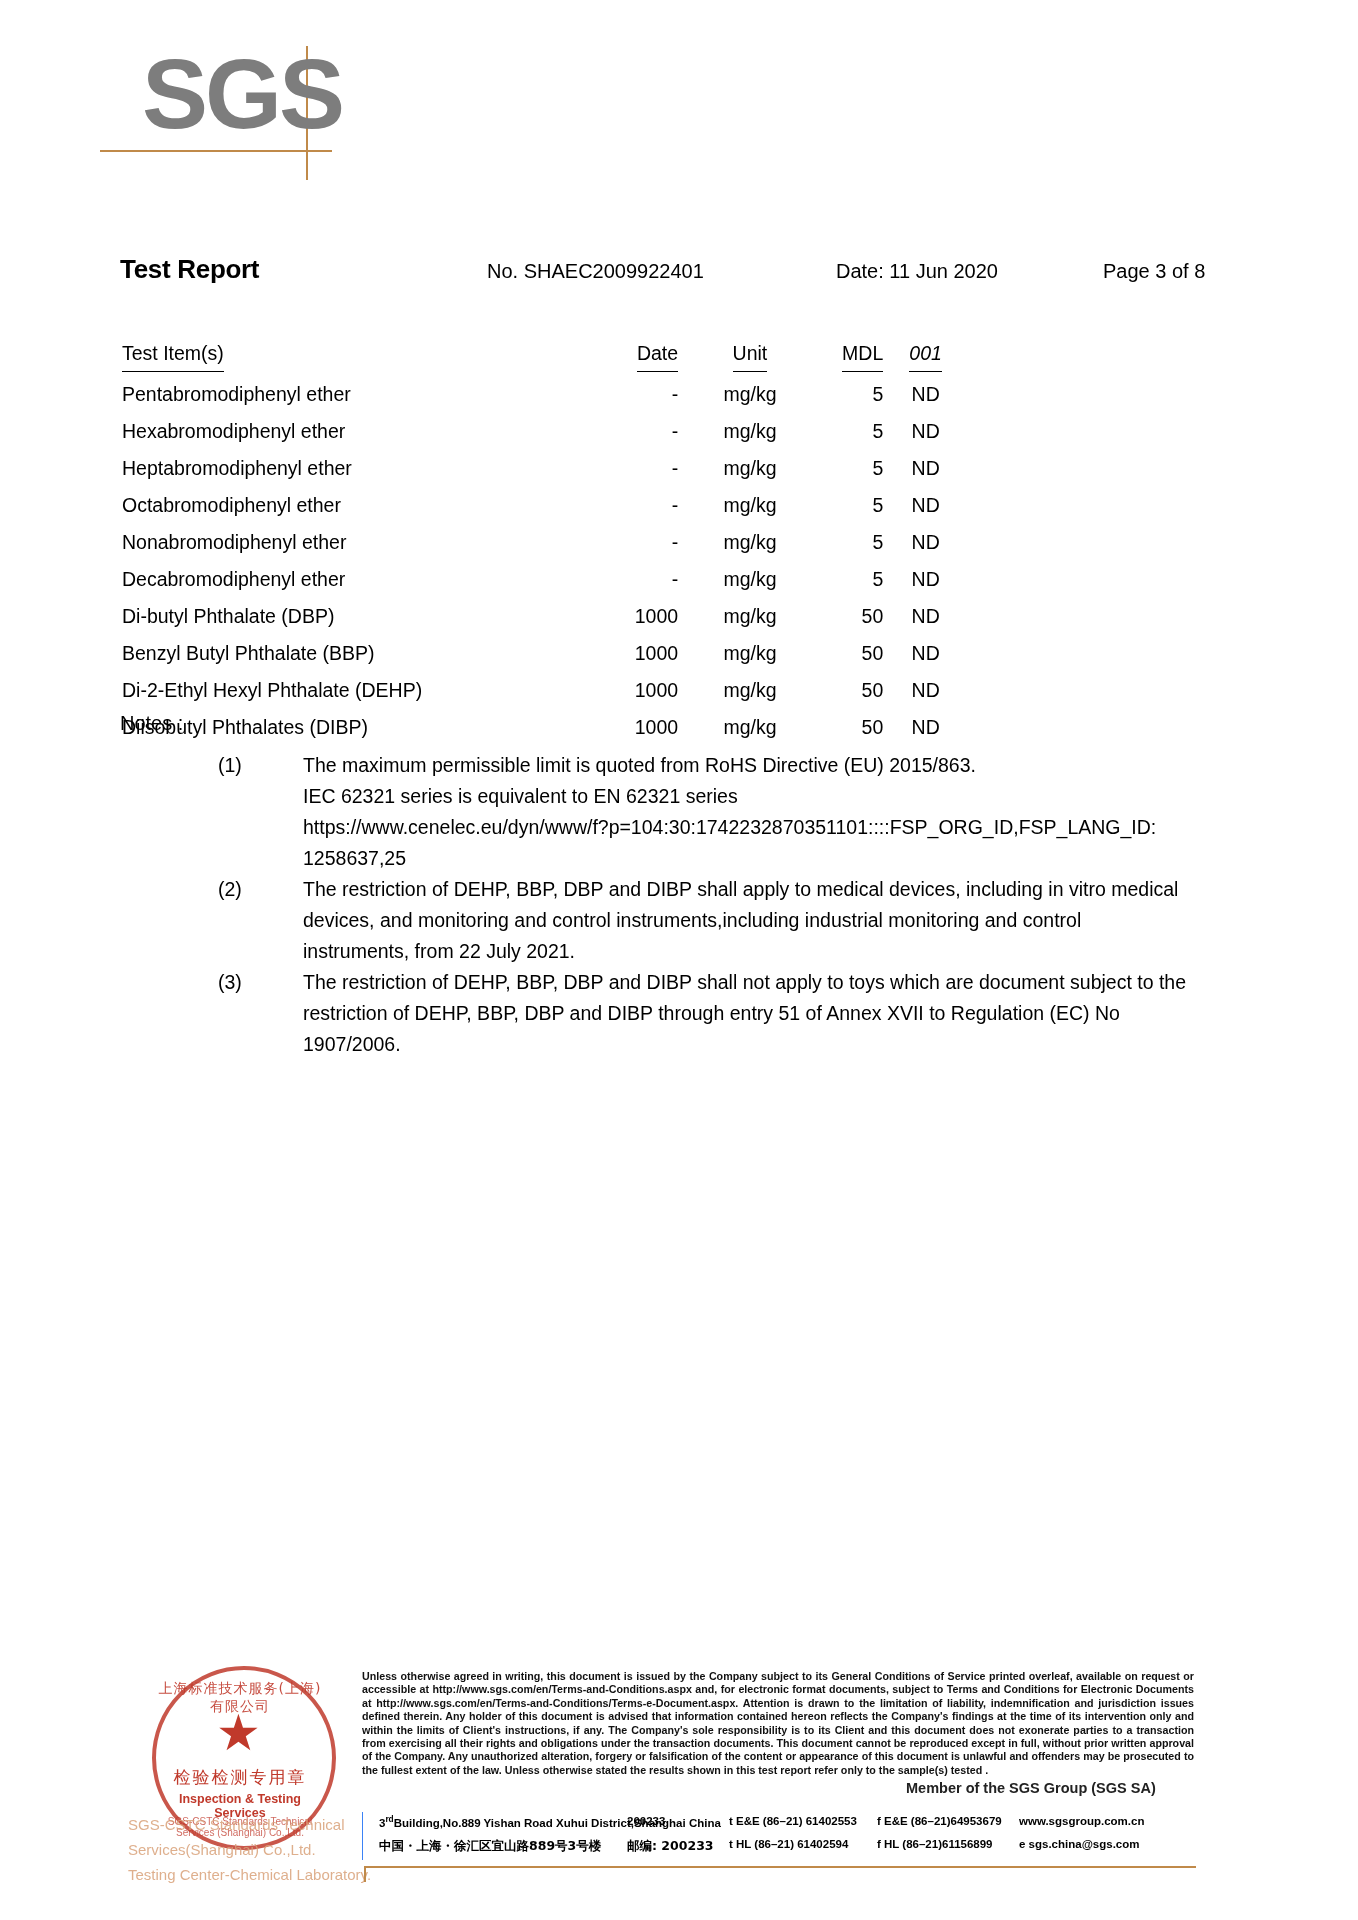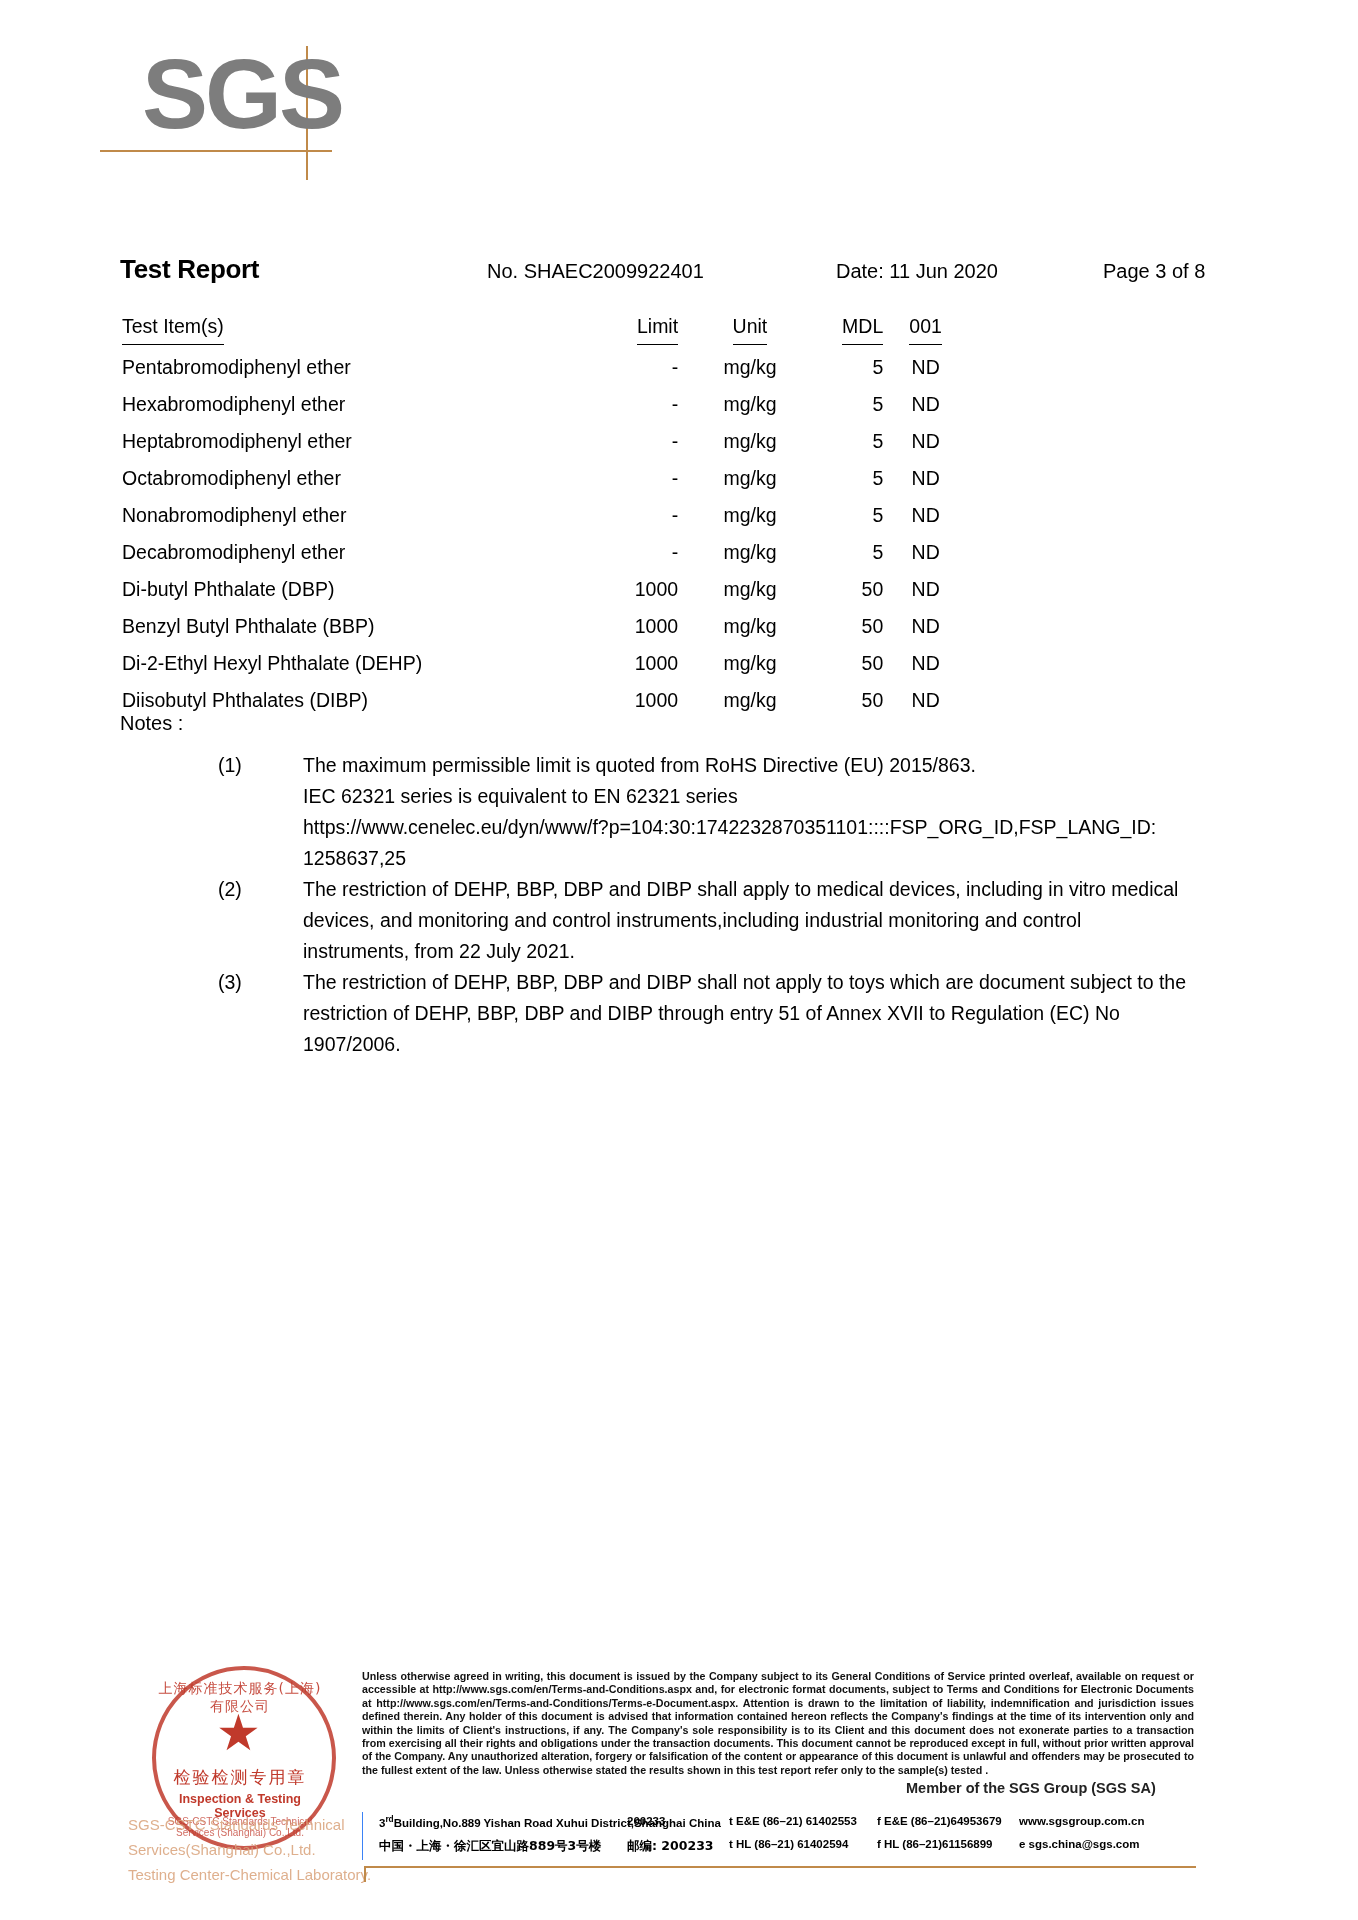--- a/index.html
+++ b/index.html
@@ -107,20 +107,22 @@
   .col-unit   { width: 100px; text-align: center; }
   .col-mdl    { width: 90px;  text-align: right; }
   .col-s1     { width: 90px;  text-align: center; }
 
   .hd-underline {
     display: inline-block;
     border-bottom: 1.6px solid #000;
     padding-bottom: 1px;
   }
   .hd-italic {
+    font-style: italic;
+    margin-top: 27px;
   }
   .tbl tbody td { padding-top: 4px; }
 
   
   .notes-label {
     position: absolute;
     left: 120px;
     top: 712px;
     font-size: 20px;
   }
@@ -308,21 +310,21 @@
   <div class="report-date">Date: 11 Jun 2020</div>
   <div class="report-page">Page 3 of 8</div>
 
   <table class="tbl">
     <thead>
       <tr>
         <th class="col-item">
           <span class="hd-underline">Test Item(s)</span>
         </th>
         <th class="col-limit">
-          <span class="hd-underline">Limit</span>
+          <span class="hd-underline">Date</span>
         </th>
         <th class="col-unit">
           <span class="hd-underline">Unit</span>
         </th>
         <th class="col-mdl">
           <span class="hd-underline">MDL</span>
         </th>
         <th class="col-s1">
           <span class="hd-underline hd-italic">001</span>
         </th>

